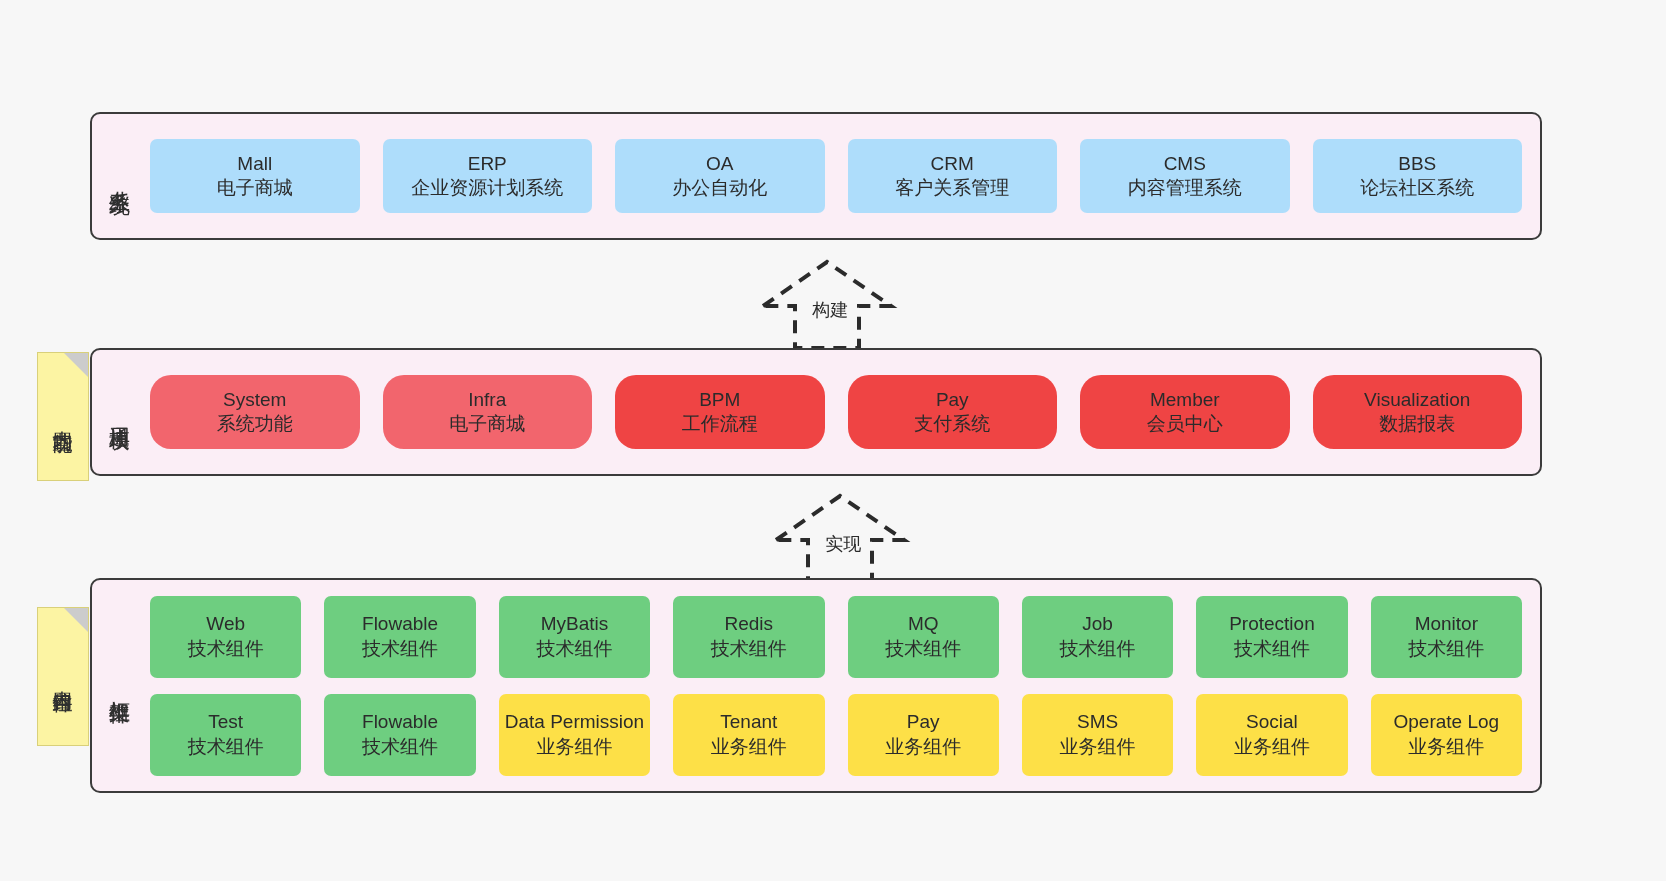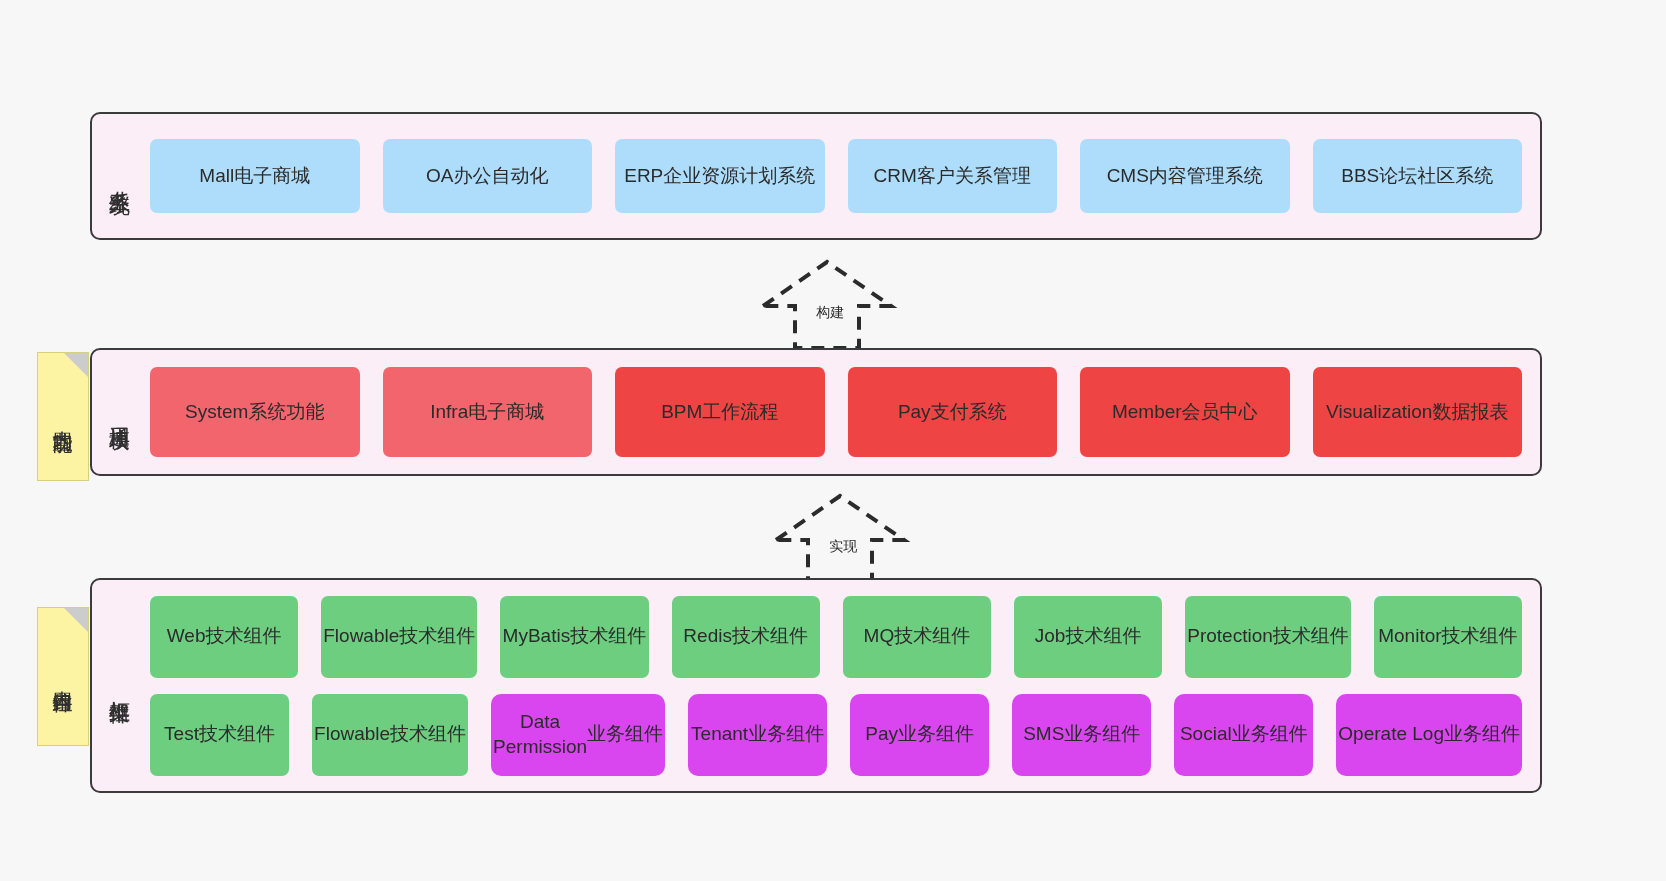--- a/index.html
+++ b/index.html
@@ -54,21 +54,21 @@
   }
   .row {
     display: flex;
     gap: 23px;
     align-items: stretch;
   }
   .node {
     flex: 1 1 0;
     border-radius: 7px;
     display: flex;
-    flex-direction: row;
+    flex-direction: column;
     align-items: center;
     justify-content: center;
     text-align: center;
     font-size: 19px;
     line-height: 1.28;
     color: #2b2b2b;
     box-sizing: border-box;
     padding: 4px 2px;
     user-select: none;
   }
@@ -77,34 +77,34 @@
 
   
   #layer-business {
     left: 90px; top: 112px; width: 1452px; height: 128px;
   }
   #layer-business .node { height: 74px; }
 
   #layer-common {
     left: 90px; top: 348px; width: 1452px; height: 128px;
   }
-  #layer-common .node { height: 90px; }
+  #layer-common .node { height: 74px; border-radius: 21px; }
 
   #layer-framework {
     left: 90px; top: 578px; width: 1452px; height: 215px;
   }
   #layer-framework .node { height: 82px; align-items: center; }
   #layer-framework .layer-body { gap: 16px; }
 
   
   .c-blue       { background: #aeddfb; }
   .c-red        { background: #f2656d; }
   .c-pink       { background: #ef4444; }
   .c-green      { background: #6ece80; }
-  .c-lightgreen { background: #d946ef; border-radius: 10px; }
+  .c-lightgreen { background: #fde047; }
 
   
   .sticky {
     position: absolute;
     width: 52px;
     background: #fcf4a3;
     border: 1px solid #d9d07a;
     box-sizing: border-box;
     display: flex;
     align-items: center;
@@ -134,21 +134,21 @@
     position: absolute;
     width: 160px;
     height: 96px;
   }
   .arrow svg { display: block; }
   .arrow-label {
     position: absolute;
     left: 50%;
     transform: translateX(-50%);
     bottom: 24px;
-    font-size: 14px;
+    font-size: 18px;
     color: #2b2b2b;
     background: transparent;
     white-space: nowrap;
     user-select: none;
   }
   #arrow-build { left: 747px; top: 256px; }
   #arrow-build .arrow-label { bottom: 30px; left: 52%; }
   #arrow-impl  { left: 760px; top: 490px; }
   #arrow-impl .arrow-label { bottom: 30px; left: 52%; }
 </style>
@@ -159,26 +159,26 @@
 
   <div class="layer" id="layer-business">
     <div class="layer-title">业务系统</div>
     <div class="layer-body">
       <div class="row">
         <div class="node c-blue">
           <span class="ln">Mall</span>
           <span class="ln">电子商城</span>
         </div>
         <div class="node c-blue">
+          <span class="ln">ERP</span>
+          <span class="ln">企业资源计划系统</span>
+        </div>
+        <div class="node c-blue">
           <span class="ln">OA</span>
           <span class="ln">办公自动化</span>
-        </div>
-        <div class="node c-blue">
-          <span class="ln">ERP</span>
-          <span class="ln">企业资源计划系统</span>
         </div>
         <div class="node c-blue">
           <span class="ln">CRM</span>
           <span class="ln">客户关系管理</span>
         </div>
         <div class="node c-blue">
           <span class="ln">CMS</span>
           <span class="ln">内容管理系统</span>
         </div>
         <div class="node c-blue">

